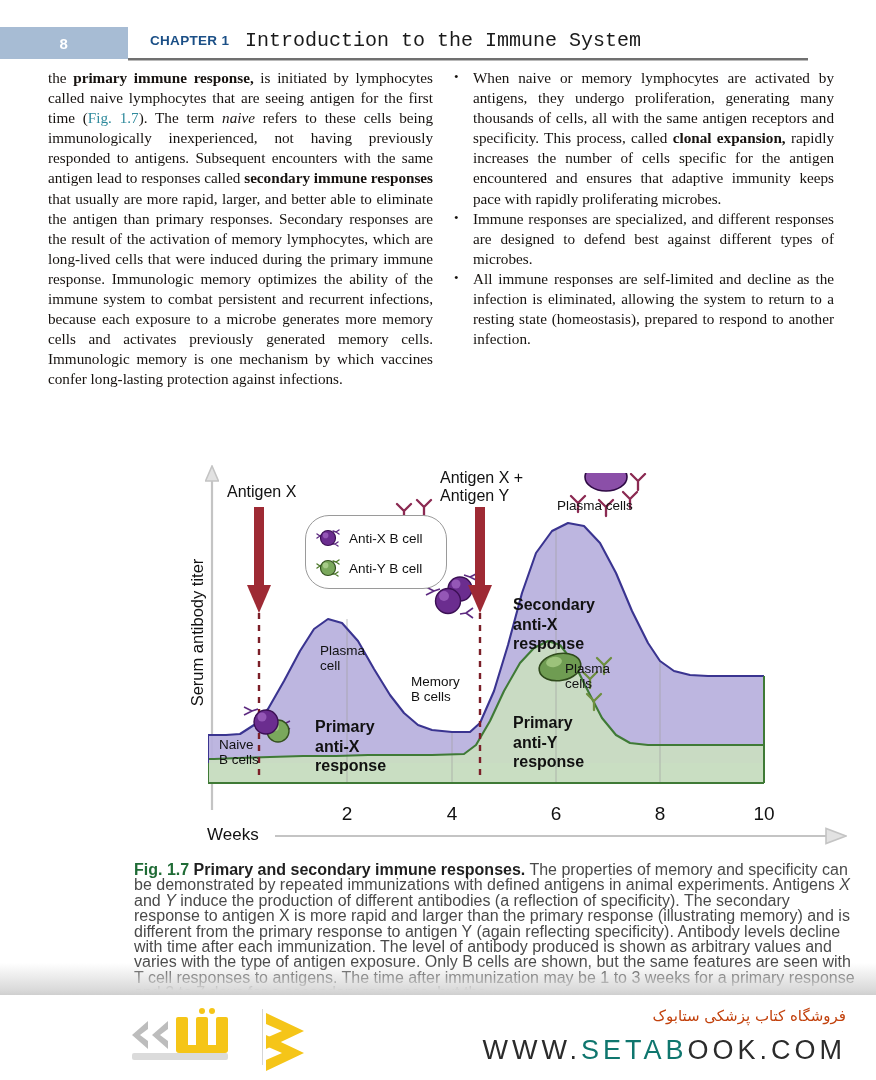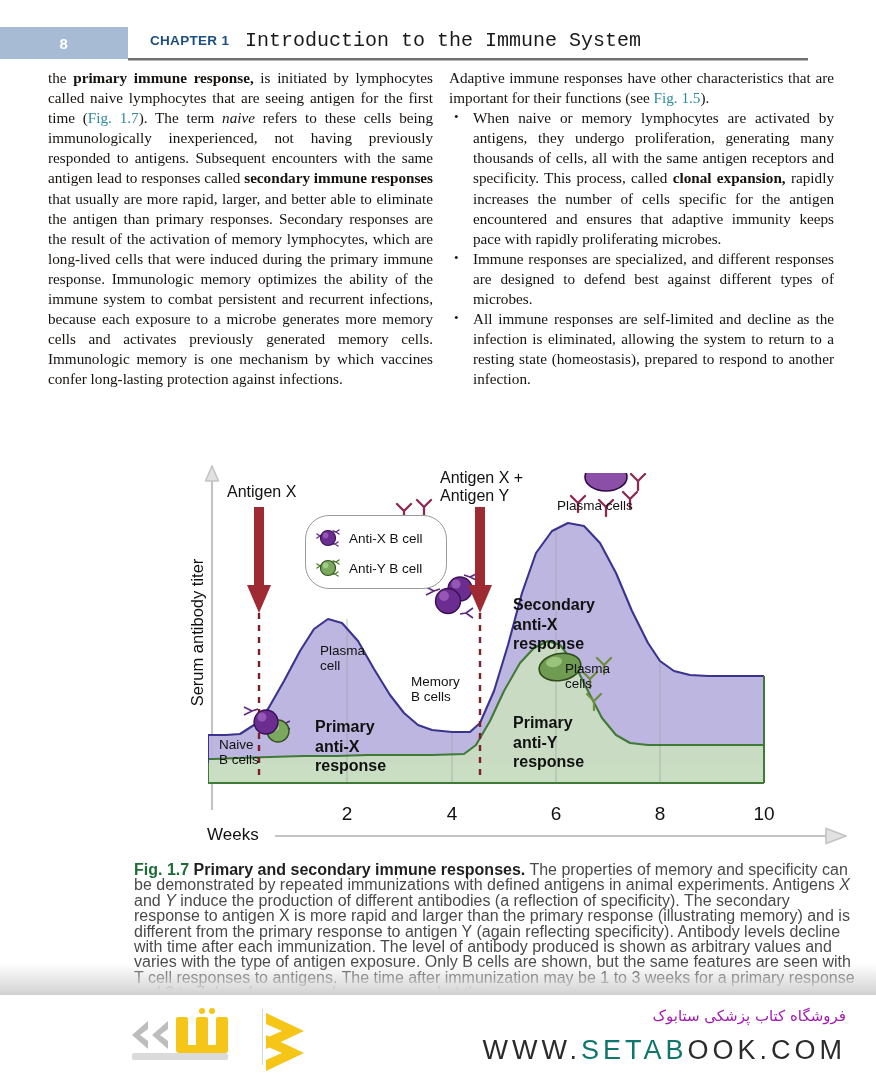--- a/index.html
+++ b/index.html
@@ -173,21 +173,21 @@
   }
   #brand-mark{
     position:absolute;left:88px;top:10px;width:270px;height:66px;
   }
   #brand-divider{
     position:absolute;left:262px;top:14px;width:1px;height:56px;
     background:#d5d5d5;
   }
   #site-fa{
     position:absolute;right:30px;top:12px;
-    font-family:"DejaVu Sans",sans-serif;font-size:15px;color:#a21caf;
+    font-family:"DejaVu Sans",sans-serif;font-size:15px;color:#c2410c;
     direction:rtl;
   }
   #site-url{
     position:absolute;right:30px;top:40px;
     font-family:"Liberation Sans",sans-serif;
     font-size:27px;letter-spacing:4px;color:#2b2b2b;font-weight:400;
   }
   #site-url .hl{color:#0f766e;}
 </style>
 </head>
@@ -204,21 +204,20 @@
     <div id="chapter-title">Introduction to the Immune System</div>
     <div id="header-rule"></div>
     <div id="header-rule2"></div>
   </div>
 
   <div class="col" id="col-left">
     <p><span>the </span><span class="b">primary immune response,</span><span> is initiated by lymphocytes called naive lymphocytes that are seeing antigen for the first time (</span><span class="figref">Fig. 1.7</span><span>). The term </span><span class="i">naive</span><span> refers to these cells being immunologically inexperienced, not having previously responded to antigens. Subsequent encounters with the same antigen lead to responses called </span><span class="b">secondary immune responses</span><span> that usually are more rapid, larger, and better able to eliminate the antigen than primary responses. Secondary responses are the result of the activation of memory lymphocytes, which are long-lived cells that were induced during the primary immune response. Immunologic memory optimizes the ability of the immune system to combat persistent and recurrent infections, because each exposure to a microbe generates more memory cells and activates previously generated memory cells. Immunologic memory is one mechanism by which vaccines confer long-lasting protection against infections.</span></p>
   </div>
 
   <div class="col" id="col-right">
-    <p><span>Adaptive immune responses have other characteristics that are important for their functions (see </span><span class="figref">Fig. 1.5</span><span>).</span></p>
     <ul class="bullets">
       <li><span class="bul">•</span><span>When naive or memory lymphocytes are activated by antigens, they undergo proliferation, generating many thousands of cells, all with the same antigen receptors and specificity. This process, called </span><span class="b">clonal expansion,</span><span> rapidly increases the number of cells specific for the antigen encountered and ensures that adaptive immunity keeps pace with rapidly proliferating microbes.</span></li>
       <li><span class="bul">•</span><span>Immune responses are specialized, and different responses are designed to defend best against different types of microbes.</span></li>
       <li><span class="bul">•</span><span>All immune responses are self-limited and decline as the infection is eliminated, allowing the system to return to a resting state (homeostasis), prepared to respond to another infection.</span></li>
     </ul>
   </div>
 
   <div id="figure">
 
     <div id="yaxis-arrow">

